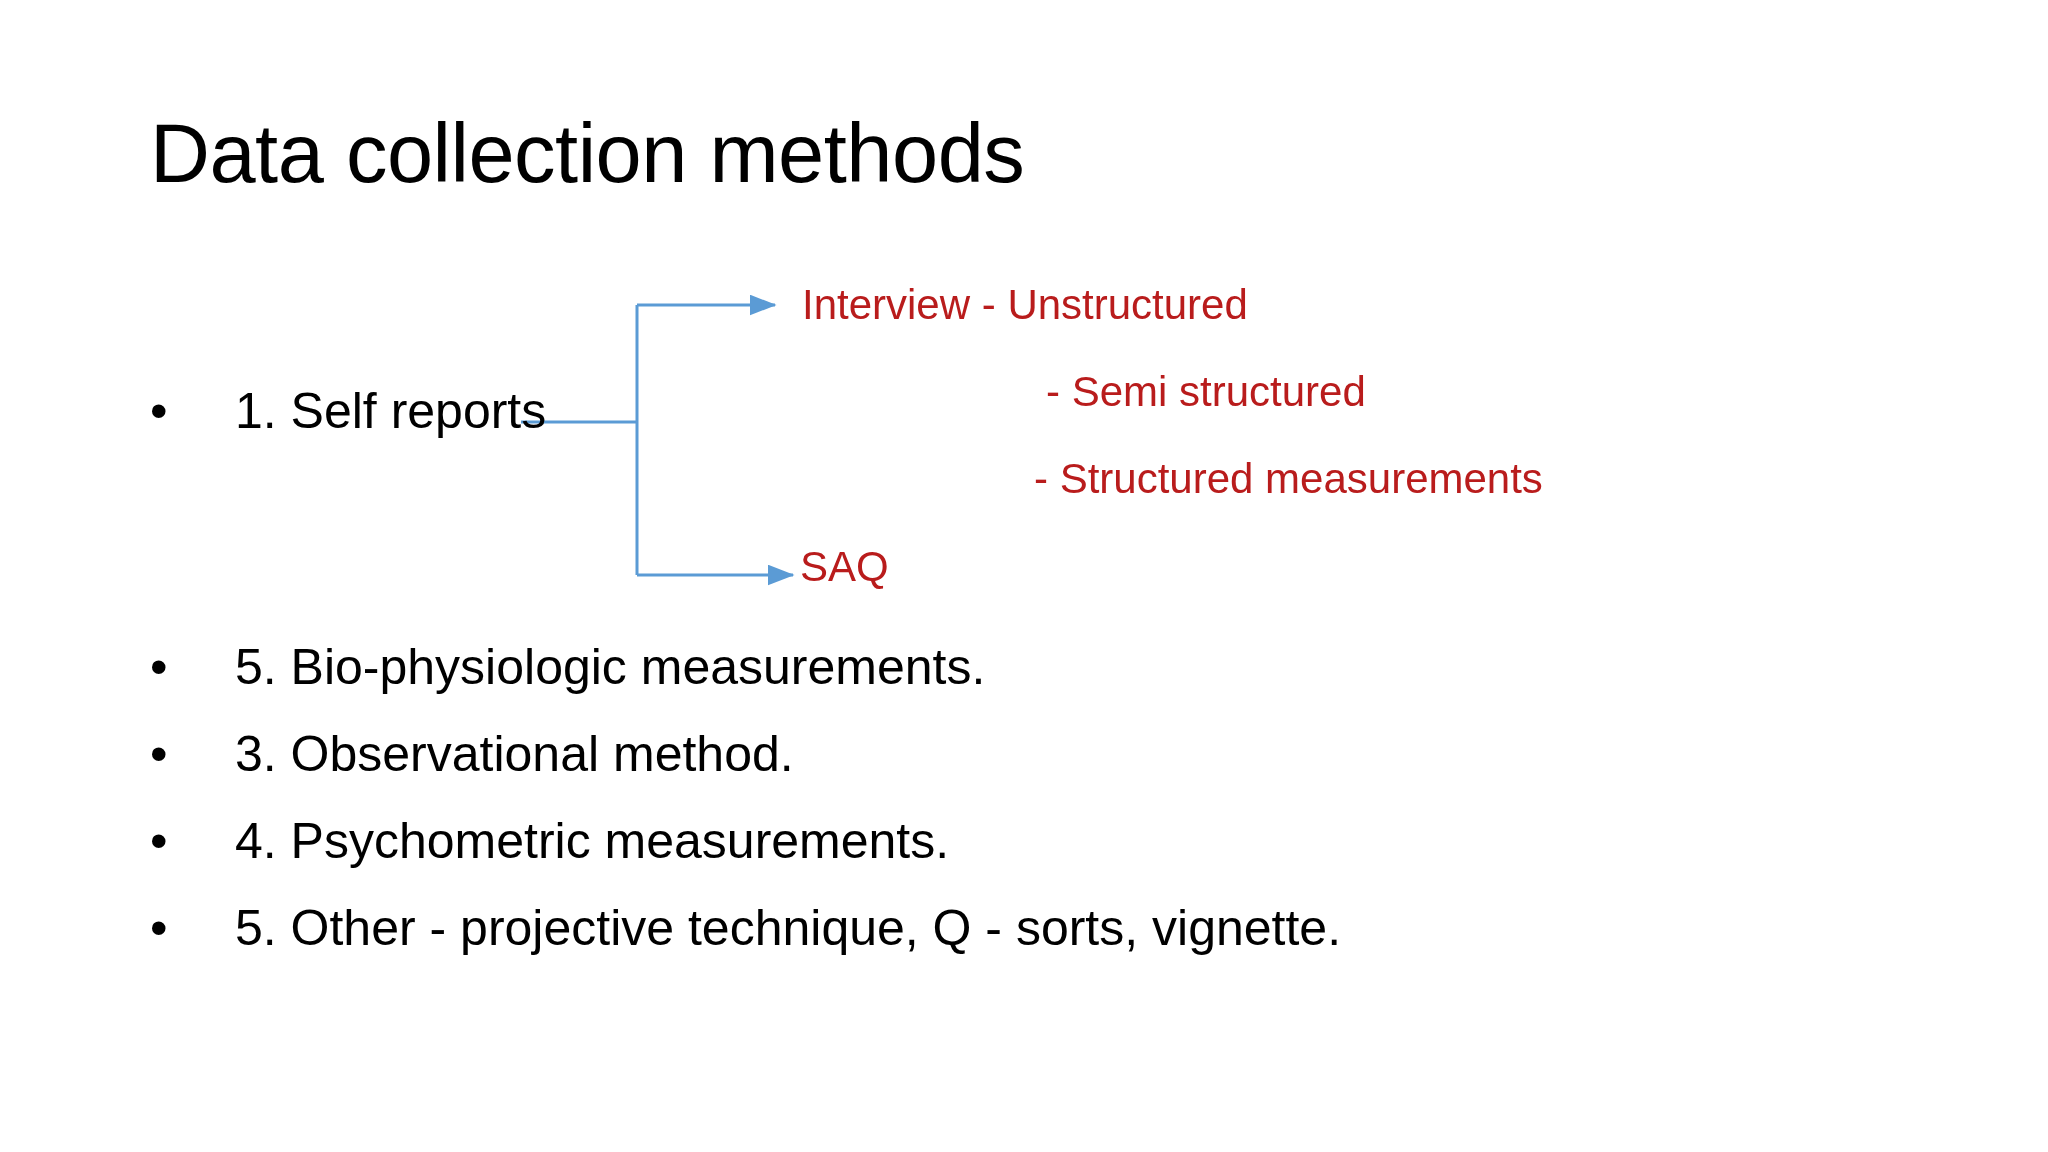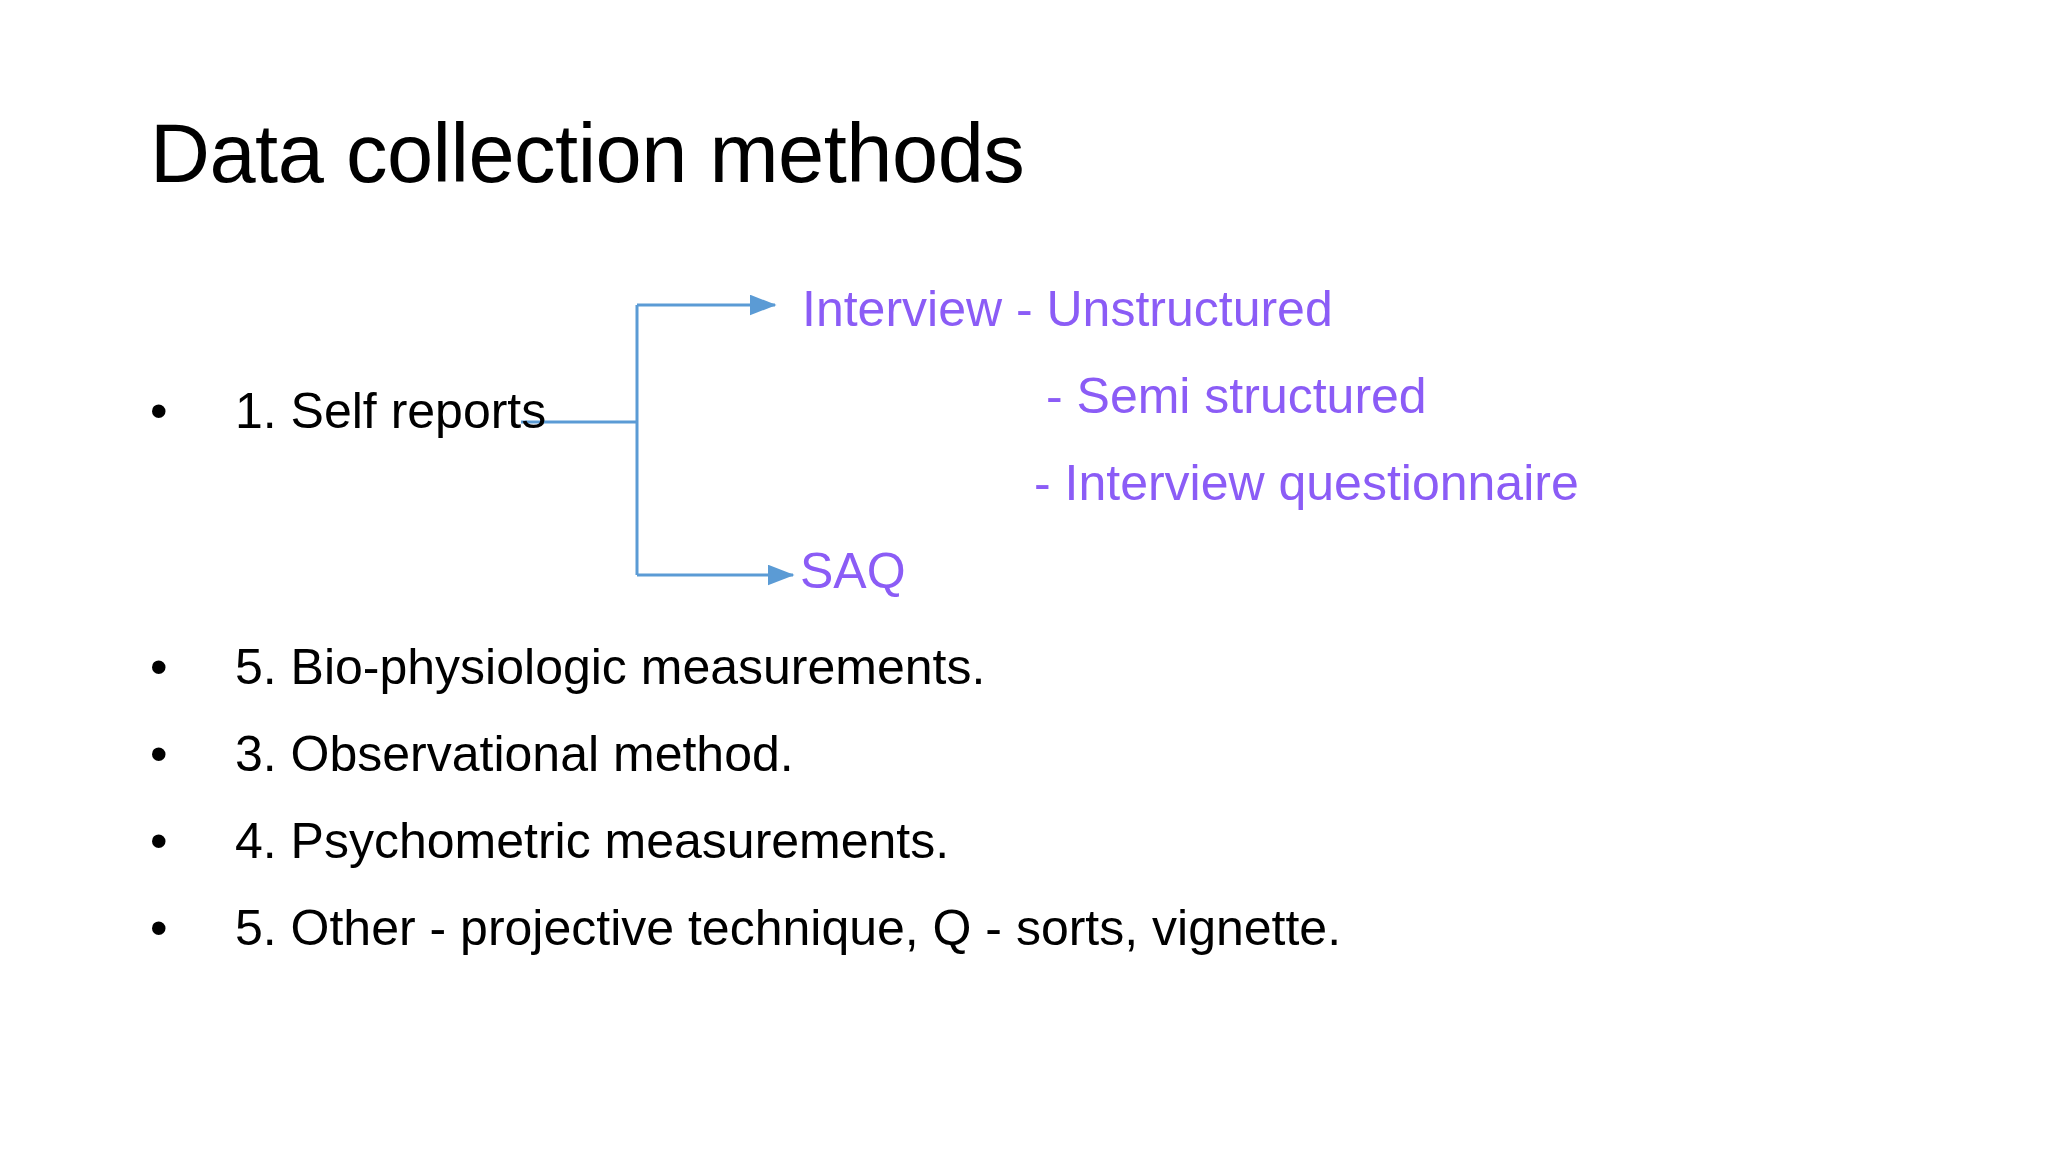--- a/index.html
+++ b/index.html
@@ -61,22 +61,22 @@
   
   #bullet-1 { top: 385px; }
   #bullet-2 { top: 641px; }
   #bullet-3 { top: 728px; }
   #bullet-4 { top: 815px; }
   #bullet-5 { top: 902px; }
 
   
   .branch-label {
     position: absolute;
-    color: #8b5cf6;
-    font-size: 50px;
+    color: #b91c1c;
+    font-size: 42px;
     line-height: 1.05;
     white-space: nowrap;
   }
   #branch-interview   { left: 802px;  top: 283px; }
   #branch-semi        { left: 1034px; top: 370px; margin-left: 12px; }
   #branch-structured  { left: 1034px; top: 457px; }
   #branch-saq         { left: 800px;  top: 545px; text-align: right; }
 
   
   #connector-diagram {
@@ -113,21 +113,21 @@
 
   <div class="bullet-row" id="bullet-1">
     <span class="bullet-dot">•</span>
     <span class="bullet-text">1. Self reports</span>
   </div>
 
   <div class="branch-label" id="branch-interview">Interview - Unstructured</div>
 
   <div class="branch-label" id="branch-semi">- Semi structured</div>
 
-  <div class="branch-label" id="branch-structured">- Interview questionnaire</div>
+  <div class="branch-label" id="branch-structured">- Structured measurements</div>
 
   <div class="branch-label" id="branch-saq">SAQ</div>
 
   <div class="bullet-row" id="bullet-2">
     <span class="bullet-dot">•</span>
     <span class="bullet-text">5. Bio-physiologic measurements.</span>
   </div>
 
   <div class="bullet-row" id="bullet-3">
     <span class="bullet-dot">•</span>

